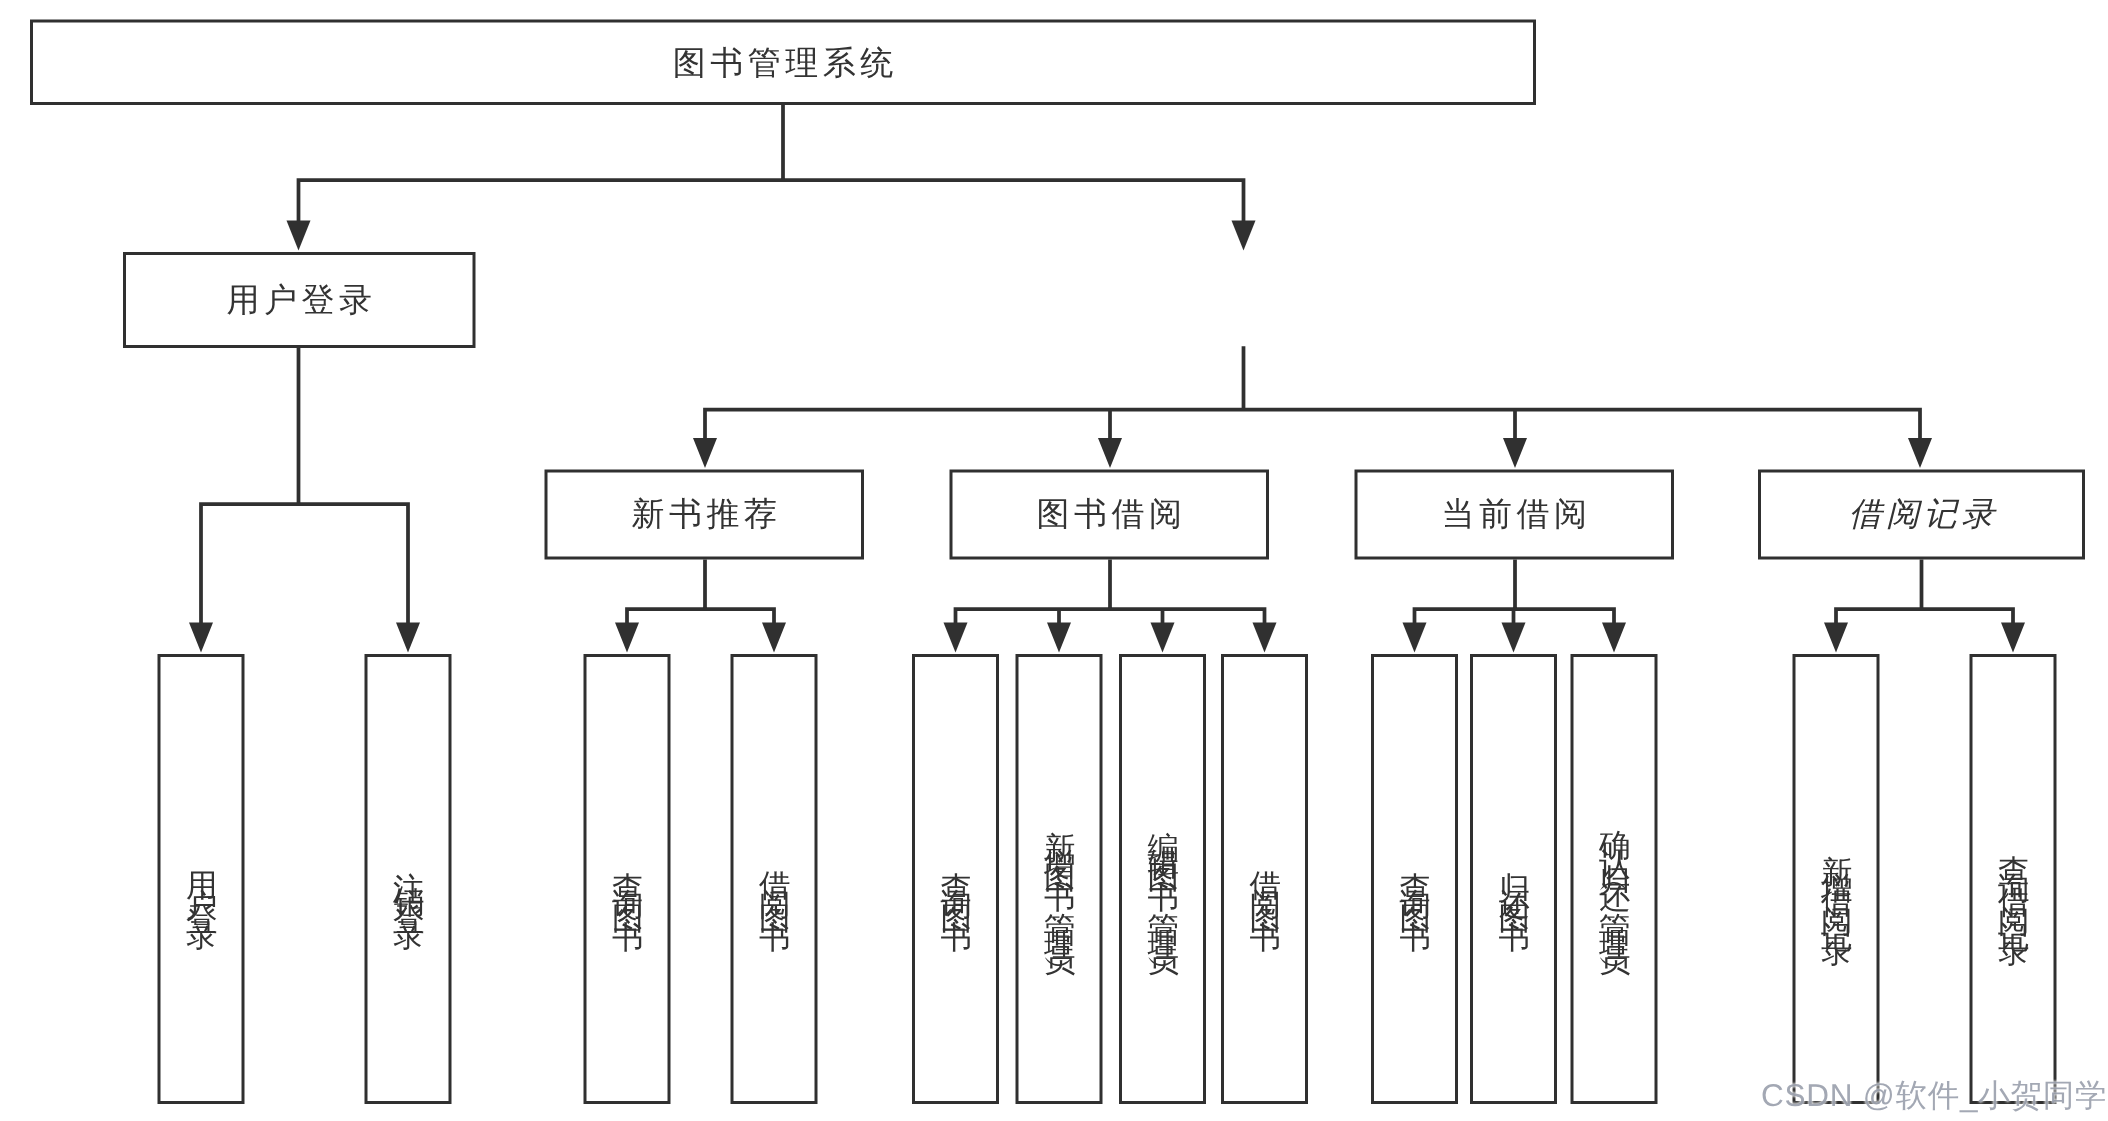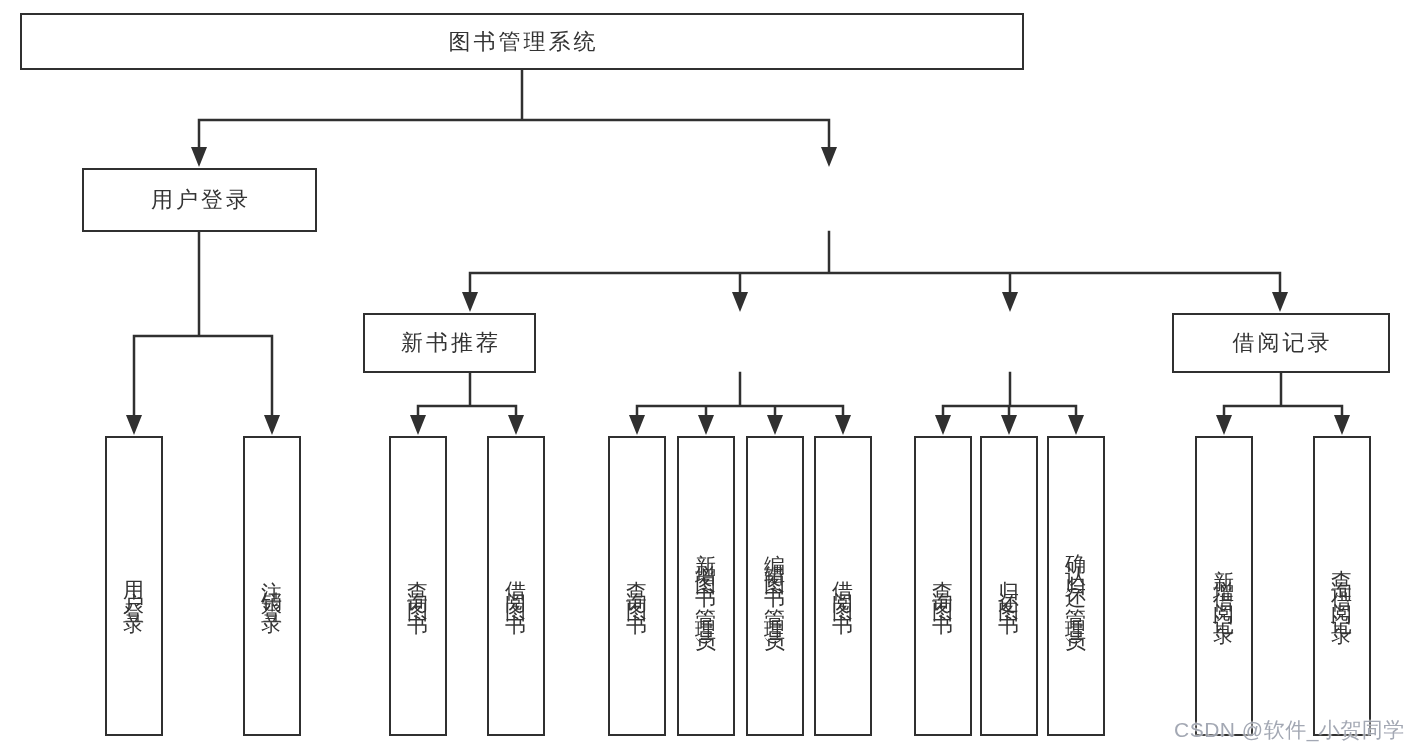--- a/index.html
+++ b/index.html
@@ -8,21 +8,21 @@
     font-family:"Liberation Sans","DejaVu Sans",sans-serif;color:#333333;
   }
   .wires{position:absolute;left:0;top:0;width:1405px;height:747px;}
   .box{
     position:absolute;box-sizing:border-box;border:2.5px solid #303030;background:#ffffff;
     display:flex;align-items:center;justify-content:center;color:#333333;
   }
   .h-label{font-size:22px;letter-spacing:3px;text-indent:3px;white-space:nowrap;}
   .root-box{left:20px;top:13px;width:1004px;height:57px;}
   .l2-box{top:168px;width:235px;height:64px;}
-  .l3-box{top:313px;width:173px;height:60px;}
+  .l3-box{top:313px;width:213px;height:60px;}
   .leaf{
     top:436px;height:300px;width:58px;
     writing-mode:vertical-lr;text-orientation:mixed;
     font-size:21px;letter-spacing:11px;line-height:1;
   }
   .watermark{
     position:absolute;left:1162px;top:716px;z-index:5;
     font-size:21px;letter-spacing:0.5px;color:#9fa4b0;opacity:0.95;white-space:nowrap;
     text-shadow:0 0 2px #ffffff,0 0 2px #ffffff;
     margin-left:12px;
@@ -64,21 +64,23 @@
       <polygon points="1216,415 1232,415 1224,435"></polygon>
       <polygon points="1334,415 1350,415 1342,435"></polygon>
     </g>
   </svg>
 
   <div class="box root-box h-label">图书管理系统</div>
 
   <div class="box l2-box h-label" style="left:82px;">用户登录</div>
 
   <div class="box l3-box h-label" style="left:363px;">新书推荐</div>
-  <div class="box l3-box h-label" style="left:1172px;width:218px;">借阅记录</div>
+  <div class="box l3-box h-label" style="left:633px;">图书借阅</div>
+  <div class="box l3-box h-label" style="left:903px;">当前借阅</div>
+  <div class="box l3-box h-label" style="left:1172px;width:218px;font-style:italic;">借阅记录</div>
 
   <div class="box leaf" style="left:105px;">用户登录</div>
   <div class="box leaf" style="left:243px;">注销登录</div>
 
   <div class="box leaf" style="left:389px;">查询图书</div>
   <div class="box leaf" style="left:487px;">借阅图书</div>
 
   <div class="box leaf" style="left:608px;">查询图书</div>
   <div class="box leaf" style="left:677px;">新增图书（管理员）</div>
   <div class="box leaf" style="left:746px;">编辑图书（管理员）</div>

